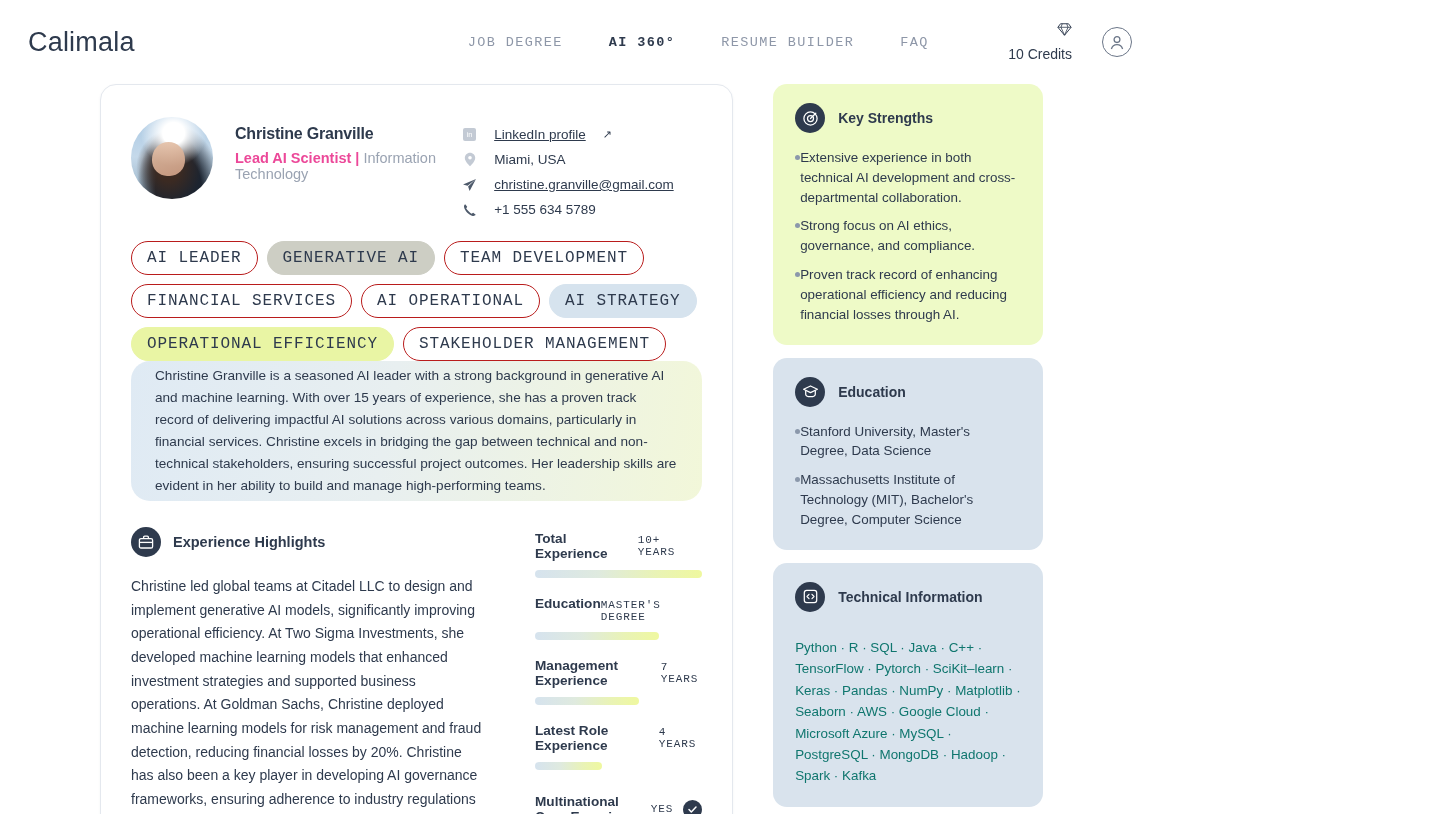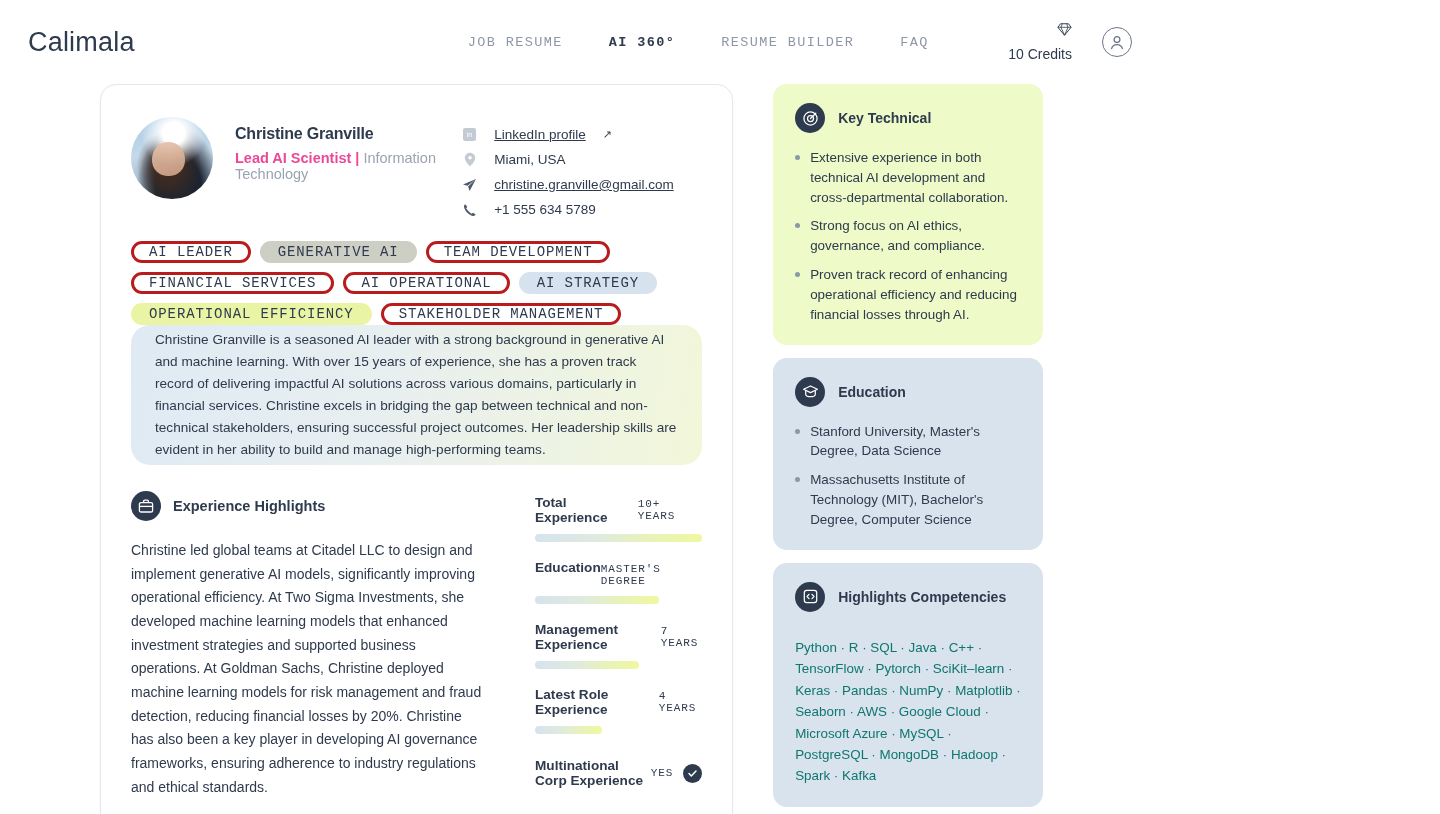--- a/index.html
+++ b/index.html
@@ -82,23 +82,23 @@
   }
   .contact-row { display: flex; align-items: center; gap: 17px; font-size: 13.5px; color: #2e3a4d; }
   .contact-row a { color: #2e3a4d; text-decoration: underline; }
   .ic { width: 15px; height: 15px; flex: none; display: inline-flex; align-items: center; justify-content: center; }
   .ext { font-size: 11px; color: #2e3a4d; }
 
   
   .tags { margin-top: 24px; display: flex; flex-wrap: wrap; gap: 9px; max-width: 660px; }
   .tag {
     font-family: "Liberation Mono", "DejaVu Sans Mono", monospace;
-    font-size: 14px; letter-spacing: .9px; color: #2e3a4d;
-    padding: 0 15px; border-radius: 999px;
-    border: 3px solid #b91c1c; background: #fff; cursor: pointer; white-space: nowrap;
+    font-size: 16px; letter-spacing: .9px; color: #2e3a4d;
+    padding: 7px 15px; border-radius: 999px;
+    border: 1px solid #b91c1c; background: #fff; cursor: pointer; white-space: nowrap;
   }
   .tag.gray { background: #cdcec4; border-color: #cdcec4; }
   .tag.blue { background: #d6e3ee; border-color: #d6e3ee; }
   .tag.lime { background: #e9f5a4; border-color: #e9f5a4; }
 
   
   .summary {
     padding: 4px 24px; border-radius: 19px;
     background: linear-gradient(100deg, #dfeaf4 0%, #e8eff0 45%, #f2f7d9 100%);
     font-size: 13.6px; line-height: 1.62; color: #2e3a4d;
@@ -135,34 +135,34 @@
     display: flex; align-items: center; justify-content: center;
   }
 
   
   .card { border-radius: 14px; padding: 19px 22px 20px 22px; }
   .card.lime { background: #eefac7; }
   .card.blue { background: #d9e3ed; }
   .card-head { display: flex; align-items: center; gap: 13px; }
   .card-title { font-size: 14px; font-weight: 700; color: #2e3a4d; }
   .bullets { margin-top: 15px; display: flex; flex-direction: column; gap: 9px; }
-  .bullet { display: flex; gap: 10px; font-size: 13.4px; line-height: 1.48; color: #2e3a4d; }
+  .bullet { display: flex; font-size: 13.4px; line-height: 1.48; color: #2e3a4d; }
   .dot { width: 5px; height: 5px; border-radius: 50%; background: #8b98ab; flex: none; margin-top: 7px; }
   .plain-text { margin-top: 25px; font-size: 13.4px; line-height: 1.6; color: #0f766e; }
 </style>
 </head>
 <body>
 
 <div class="page">
 
   <div class="header">
     <div class="logo">Calimala</div>
 
     <nav class="nav">
-      <div class="nav-item">JOB RESUME</div>
+      <div class="nav-item">JOB DEGREE</div>
       <div class="nav-item active">AI 360°</div>
       <div class="nav-item">RESUME BUILDER</div>
       <div class="nav-item">FAQ</div>
     </nav>
 
     <div class="header-right">
       <div class="credits">
         <span class="ic">
           <svg width="17" height="15" viewBox="0 0 17 15">
               <path d="M4 1h9l3 4-7.5 9L1 5z" fill="none" stroke="#2e3a4d" stroke-width="1.1"></path>
@@ -329,21 +329,21 @@
 
       <div class="card lime">
         <div class="card-head">
           <span class="badge-ic">
             <svg width="17" height="17" viewBox="0 0 17 17">
                 <circle cx="8.5" cy="8.5" r="6.6" fill="none" stroke="#fff" stroke-width="1.25"></circle>
                 <circle cx="8.5" cy="8.5" r="3" fill="none" stroke="#fff" stroke-width="1.25"></circle>
                 <path d="M8.5 8.5 13.8 3.2" stroke="#fff" stroke-width="1.25" stroke-linecap="round"></path>
               </svg>
           </span>
-          <span class="card-title">Key Technical</span>
+          <span class="card-title">Key Strengths</span>
         </div>
         <div class="bullets">
           <div class="bullet">
               <span class="dot"></span>
               <span>Extensive experience in both technical AI development and cross-departmental collaboration.</span>
             </div>
           <div class="bullet">
               <span class="dot"></span>
               <span>Strong focus on AI ethics, governance, and compliance.</span>
             </div>
@@ -377,21 +377,21 @@
       </div>
 
       <div class="card blue">
         <div class="card-head">
           <span class="badge-ic">
             <svg width="17" height="17" viewBox="0 0 17 17">
                 <rect x="2.3" y="2.3" width="12.4" height="12.4" rx="2.4" fill="none" stroke="#fff" stroke-width="1.25"></rect>
                 <path d="M7 6.3 5 8.5l2 2.2M10 6.3l2 2.2-2 2.2" fill="none" stroke="#fff" stroke-width="1.2" stroke-linecap="round" stroke-linejoin="round"></path>
               </svg>
           </span>
-          <span class="card-title">Highlights Competencies</span>
+          <span class="card-title">Technical Information</span>
         </div>
         <div class="plain-text">Python · R · SQL · Java · C++ · TensorFlow · Pytorch · SciKit–learn · Keras · Pandas · NumPy · Matplotlib · Seaborn · AWS · Google Cloud · Microsoft Azure · MySQL · PostgreSQL · MongoDB · Hadoop · Spark · Kafka</div>
       </div>
 
       <div class="card blue">
         <div class="card-head">
           <span class="badge-ic">
             <svg width="17" height="17" viewBox="0 0 17 17">
                 <circle cx="8.5" cy="8.5" r="6.5" fill="none" stroke="#fff" stroke-width="1.25"></circle>
                 <ellipse cx="8.5" cy="8.5" rx="3" ry="6.5" fill="none" stroke="#fff" stroke-width="1.15"></ellipse>

